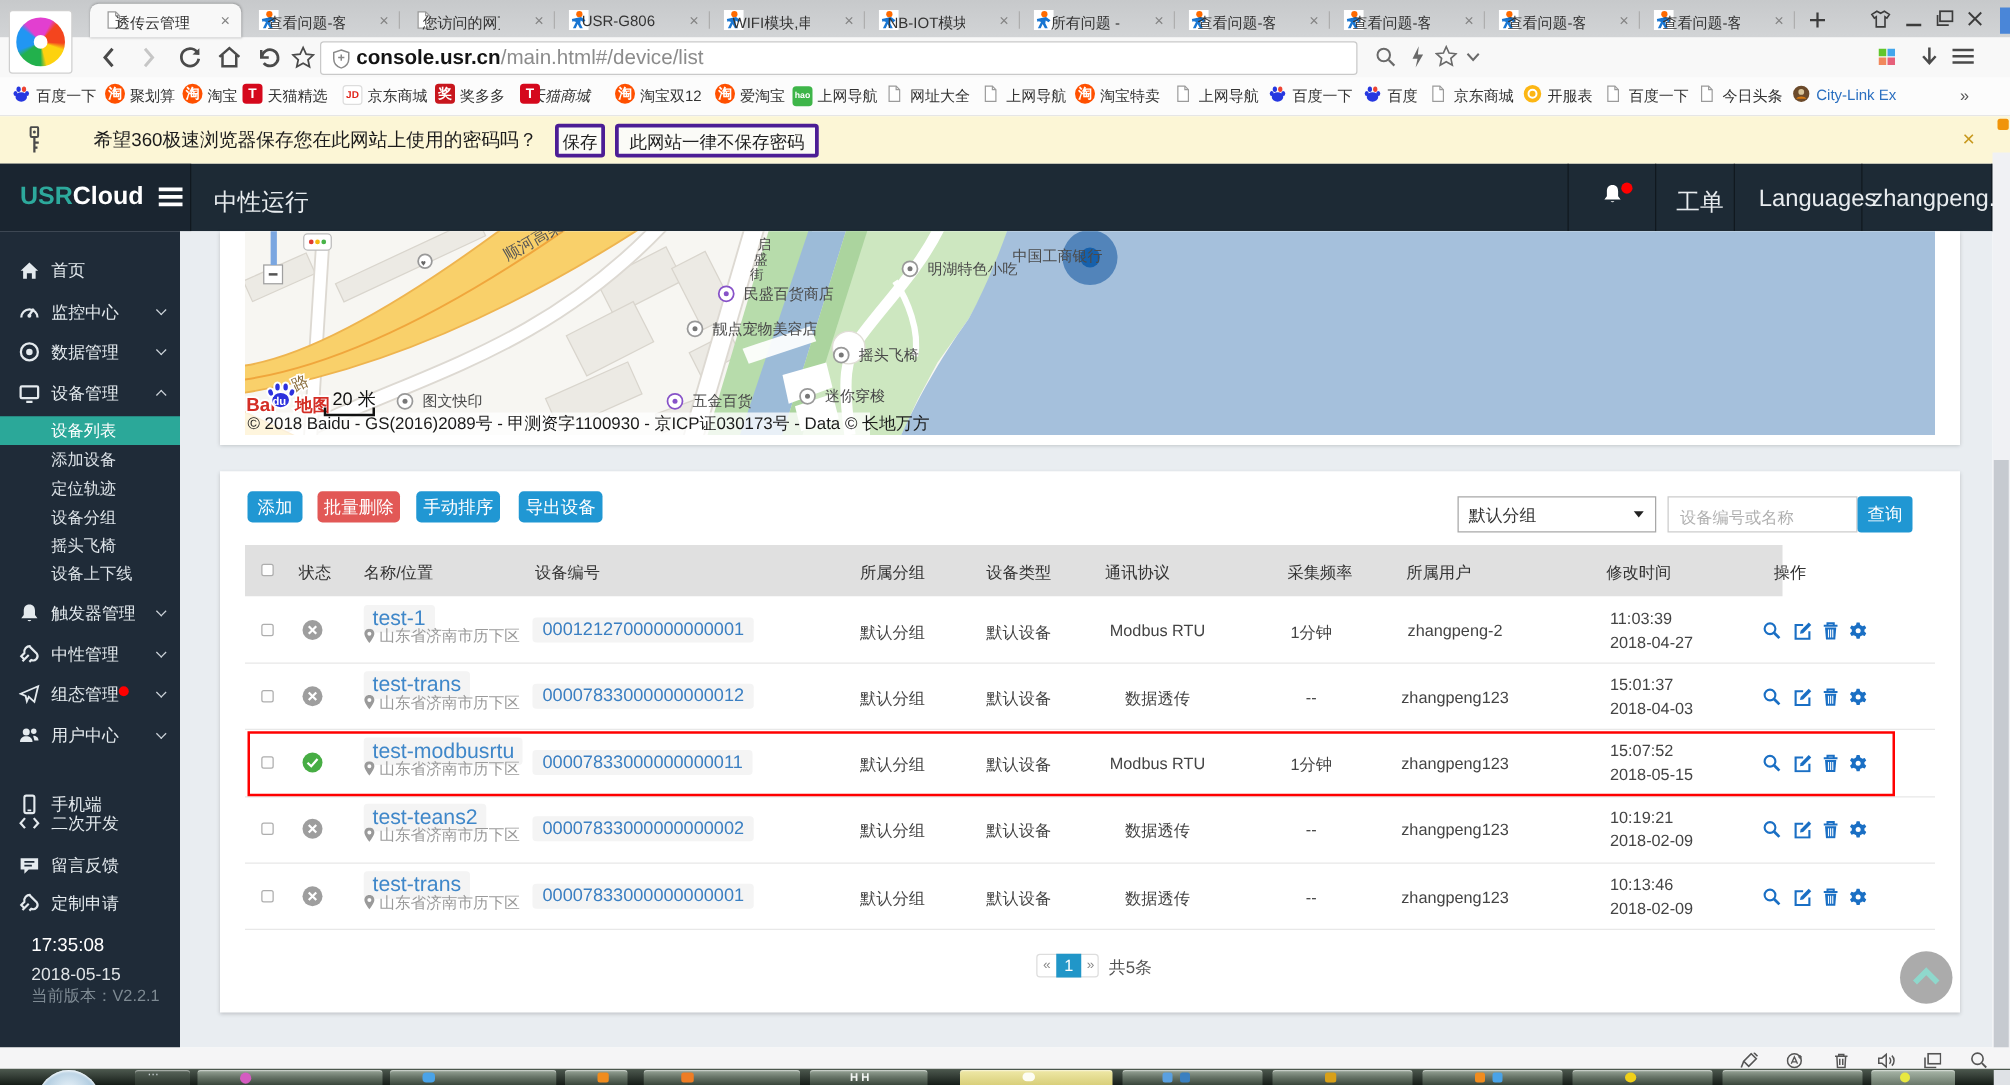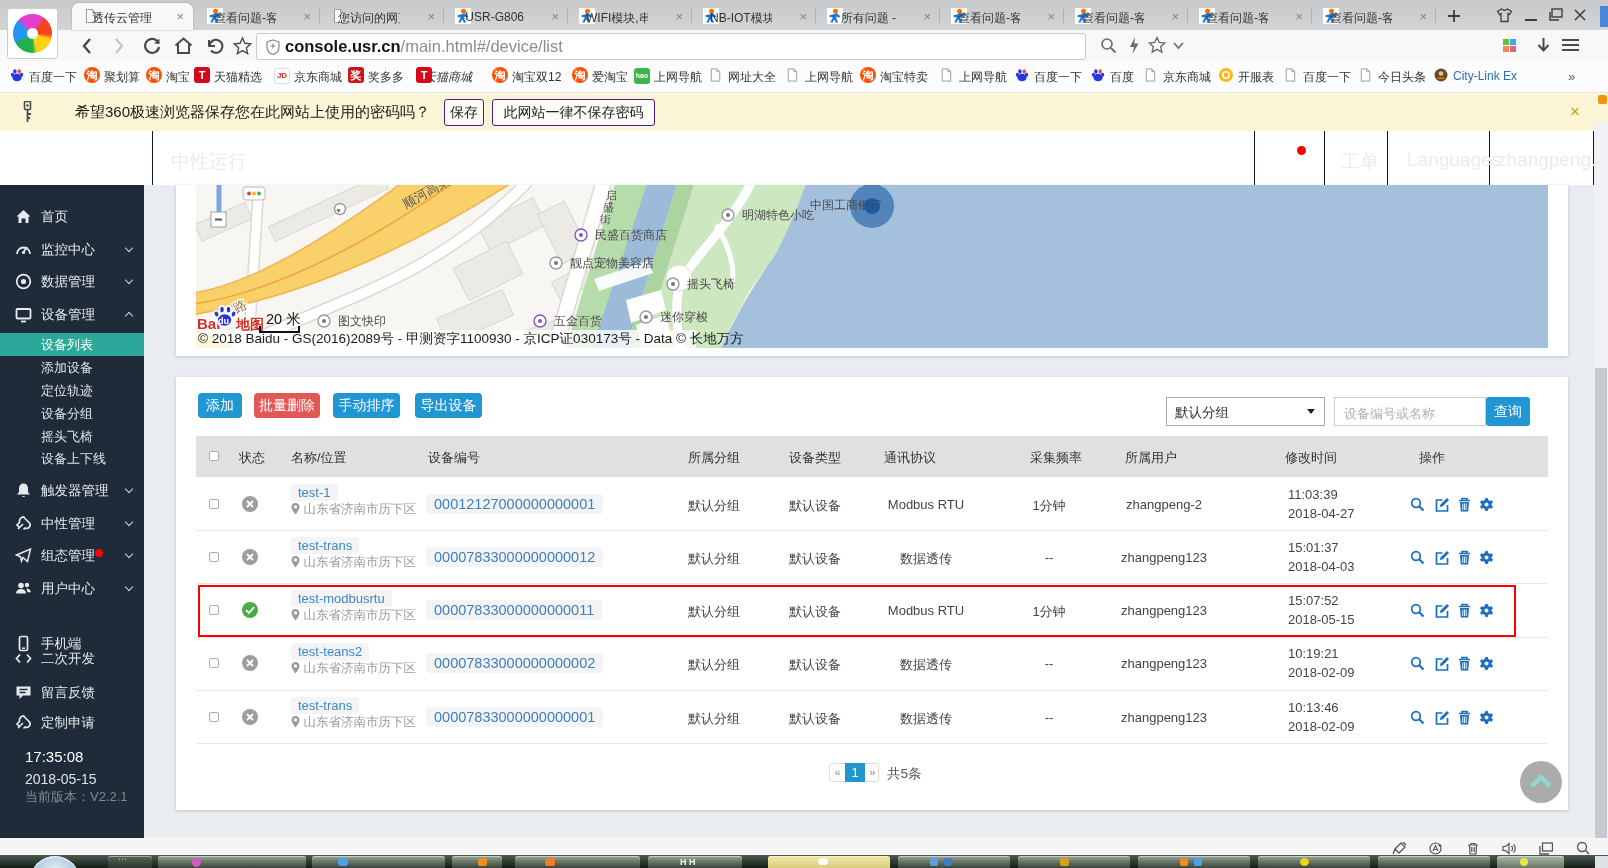--- a/index.html
+++ b/index.html
@@ -17,47 +17,47 @@
   #navrow { left:0; top:30px; width:1608px; height:32px; background:#f8f8f8; }
   .nico { position:absolute; top:36px; }
   #urlbox { left:256px; top:33px; width:830px; height:27px; background:#fff; border:1px solid #c9c9c9; border-radius:3px; }
   #searchbox { left:1190px; top:33px; width:302px; height:27px; background:#fff; border:1px solid #c9c9c9; border-radius:3px; }
   #logo360 { left:7px; top:8px; width:51px; height:51px; background:#fff; border:1px solid #cfcfcf; border-radius:3px; z-index:5; }
   #bookbar { left:0; top:62px; width:1608px; height:31px; background:#fcfcfc; border-bottom:1px solid #e6e6e6; }
   .bk { position:absolute; top:69px; height:16px; font-size:12px; color:#333; white-space:nowrap; }
   .bi { position:absolute; top:-2px; left:0; width:16px; height:16px; }
   .bit { display:inline-block; width:16px; height:16px; border-radius:3px; color:#fff; font-size:11px; font-weight:bold; text-align:center; line-height:16px; }
   #notif { left:0; top:93px; width:1608px; height:38px; background:#fcf6d6; }
-  .nbtn { position:absolute; top:99px; height:27px; background:#fbfbf7; border:1px solid #4c1d95; border-radius:3px; font-size:14px; color:#222; text-align:center; line-height:25px;font-family:Liberation Serif, serif; }
+  .nbtn { position:absolute; top:99px; height:27px; background:#fbfbf7; border:3px solid #4c1d95; border-radius:3px; font-size:14px; color:#222; text-align:center; line-height:25px;font-family:Liberation Serif, serif; }
   #apphead { left:0; top:131px; width:1608px; height:54px; background:#1d2a35; }
   .hsep { position:absolute; top:131px; width:1px; height:54px; background:#10181f; }
   .hitem { position:absolute; top:149px; color:#e8ecef; font-size:19px; }
   #sidebar { left:0; top:185px; width:144px; height:653px; background:#1f2b38; }
   .snav { position:absolute; left:0; width:144px; height:30px; color:#e4eaee; font-size:13.5px; }
   .snav .sic { position:absolute; left:15px; top:0px; width:17px; height:17px; }
   .snav .stxt { position:absolute; left:41px; top:0px; }
   .chev { position:absolute; right:12px; top:4px; width:6px; height:6px; border-right:1.6px solid #cdd4da; border-bottom:1.6px solid #cdd4da; transform:rotate(45deg); }
   .chevup { transform:rotate(-135deg); top:7px; }
   .ssub { position:absolute; left:0; width:144px; height:23px; color:#dde3e8; font-size:13px; }
   .ssub .stxt { position:absolute; left:41px; top:3px; }
   .ssub.on { background:#2ba899; color:#fff; }
   .sfoot { position:absolute; left:25px; color:#fff; }
   #content { left:144px; top:185px; width:1450px; height:653px; background:#e9edf1; }
   #card1 { position:absolute; left:32px; top:0; width:1392px; height:171px; background:#fff; box-shadow:0 1px 3px rgba(60,64,67,.25); }
   #card2 { position:absolute; left:32px; top:192px; width:1392px; height:433px; background:#fff; box-shadow:0 1px 3px rgba(60,64,67,.25); }
   .btn { position:absolute; top:16px; height:25px; color:#fff; font-size:14px; text-align:center; line-height:25px; border-radius:4px; }
   .blue { background:#2097d3; }
   .redb { background:#e25856; }
-  #thead { position:absolute; left:20px; top:59px; width:1352px; height:41px; background:#e0e0e0; color:#333; font-size:13px; }
+  #thead { position:absolute; left:20px; top:59px; width:1230px; height:41px; background:#e0e0e0; color:#333; font-size:13px; }
   .th { position:absolute; top:13px; white-space:nowrap; }
   .rowline { position:absolute; left:20px; width:1352px; height:1px; background:#e8e8e8; }
   .cb { position:absolute; width:10px; height:10px; border:1px solid #adadad; border-radius:2px; background:#fdfdfd; }
   .cell { position:absolute; font-size:13px; color:#444; white-space:nowrap; }
   .ctr { transform:translateX(-50%); }
-  .badge { position:absolute; background:#f4f4f4; border-radius:3px; color:#3f87c9; padding:1px 7px; font-size:13px; white-space:nowrap; }
+  .badge { position:absolute; background:#f4f4f4; border-radius:3px; color:#3f87c9; padding:1px 7px; font-size:17px; white-space:nowrap; }
   .idb { position:absolute; background:#f4f4f4; border-radius:3px; color:#3a7fc2; padding:2px 8px; font-size:14.5px; white-space:nowrap; }
   .loc { position:absolute; color:#9a9a9a; font-size:12.5px; white-space:nowrap; }
   .stat { position:absolute; width:16px; height:16px; border-radius:50%; }
   .opic { position:absolute; width:15px; height:15px; }
   .time2 { position:absolute; font-size:13px; color:#444; line-height:19px; }
   #redbox { position:absolute; left:22px; top:208px; width:1318px; height:52px; border:2px solid #ff0000; }
   #scrollbar { left:1594px; top:122px; width:14px; height:733px; background:#f0f1f4; }
   #sthumb { position:absolute; left:1px; top:246px; width:12px; height:470px; background:#c6cad0; }
   #statusbar { left:0; top:838px; width:1608px; height:18px; background:#f5f5f6; }
   #taskbar { left:0; top:855px; width:1608px; height:13px; background:linear-gradient(#4e5a50,#161d18); }
@@ -320,20 +320,25 @@
       <rect x="3.5" y="0.5" width="6" height="8" rx="1" fill="none" stroke="#4a4a4a" stroke-width="1.6"></rect>
       <circle cx="6.5" cy="4.5" r="1.2" fill="#4a4a4a"></circle>
       <path d="M6.5 8.5 L6.5 21 M6.5 13 L10 13 M6.5 17 L9 17" stroke="#4a4a4a" stroke-width="1.8"></path>
     </svg>
 <div class="abs" style="left:75px;top:103px;font-size:15px;color:#1c1c1c;">希望360极速浏览器保存您在此网站上使用的密码吗？</div>
 <div class="nbtn" style="left:444px;width:40px;">保存</div>
 <div class="nbtn" style="left:492px;width:163px;">此网站一律不保存密码</div>
 <div class="abs" style="left:1570px;top:102px;font-size:17px;color:#c8991e;">×</div>
 <div class="abs" style="left:1598px;top:95px;width:9px;height:9px;background:#f0940a;border-radius:2px;"></div>
 
+<div class="abs" id="apphead">
+  <div style="position:absolute;left:0;top:0;width:152px;height:54px;background:#1a2530;"></div>
+  <div style="position:absolute;left:16px;top:15px;font-size:20px;font-weight:bold;"><span style="color:#2da99c;">USR</span><span style="color:#fff;">Cloud</span></div>
+  <div style="position:absolute;left:127px;top:19px;width:19px;height:3px;background:#fff;box-shadow:0 6px 0 #fff,0 12px 0 #fff;"></div>
+</div>
 <div class="hsep" style="left:152px;"></div>
 <div class="hsep" style="left:1254px;"></div>
 <div class="hsep" style="left:1324px;"></div>
 <div class="hsep" style="left:1387px;"></div>
 <div class="hsep" style="left:1489px;"></div>
 <div class="hsep" style="left:1593px;"></div>
 <div class="hitem" style="left:171px;">中性运行</div>
 <svg class="abs" style="left:1282px;top:147px;" width="16" height="17" viewBox="0 0 16 17">
       <path d="M8 1 C5 1 3.5 3 3.5 6 L3.5 10 L1.5 12.5 L14.5 12.5 L12.5 10 L12.5 6 C12.5 3 11 1 8 1 Z" fill="#fff"></path>
       <path d="M6.5 14 A1.8 1.8 0 0 0 9.5 14 Z" fill="#fff"></path>

